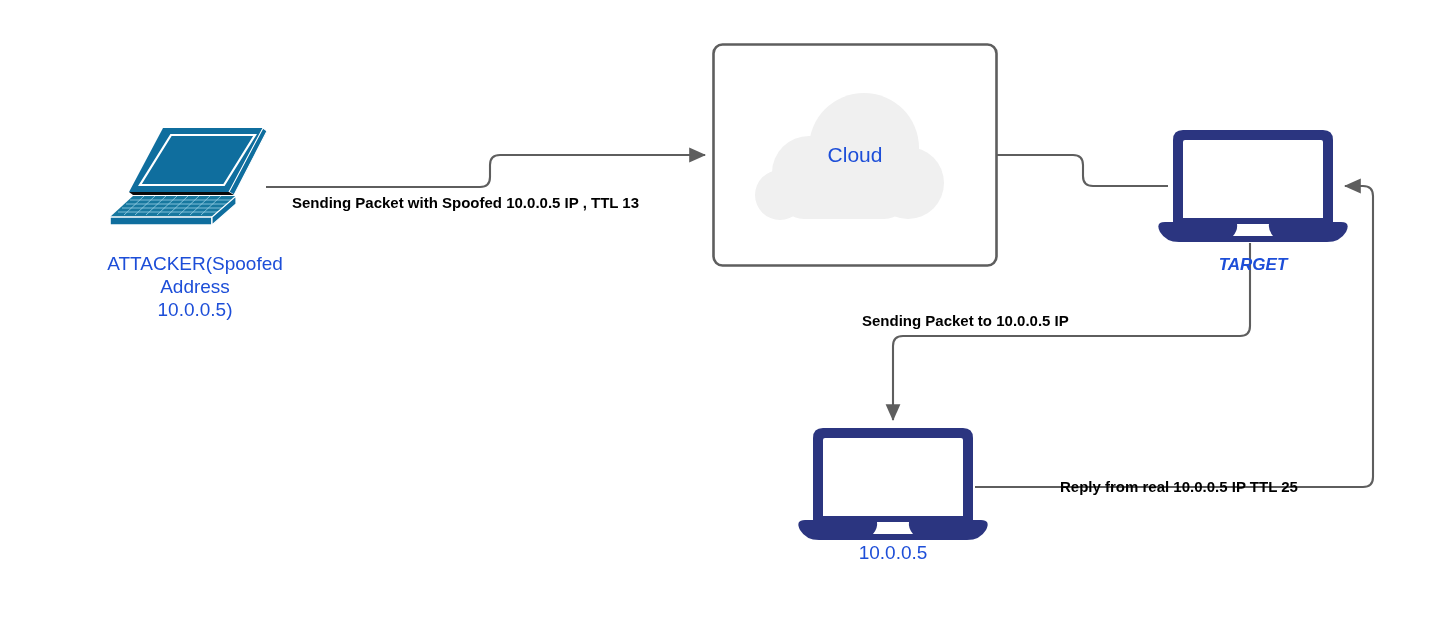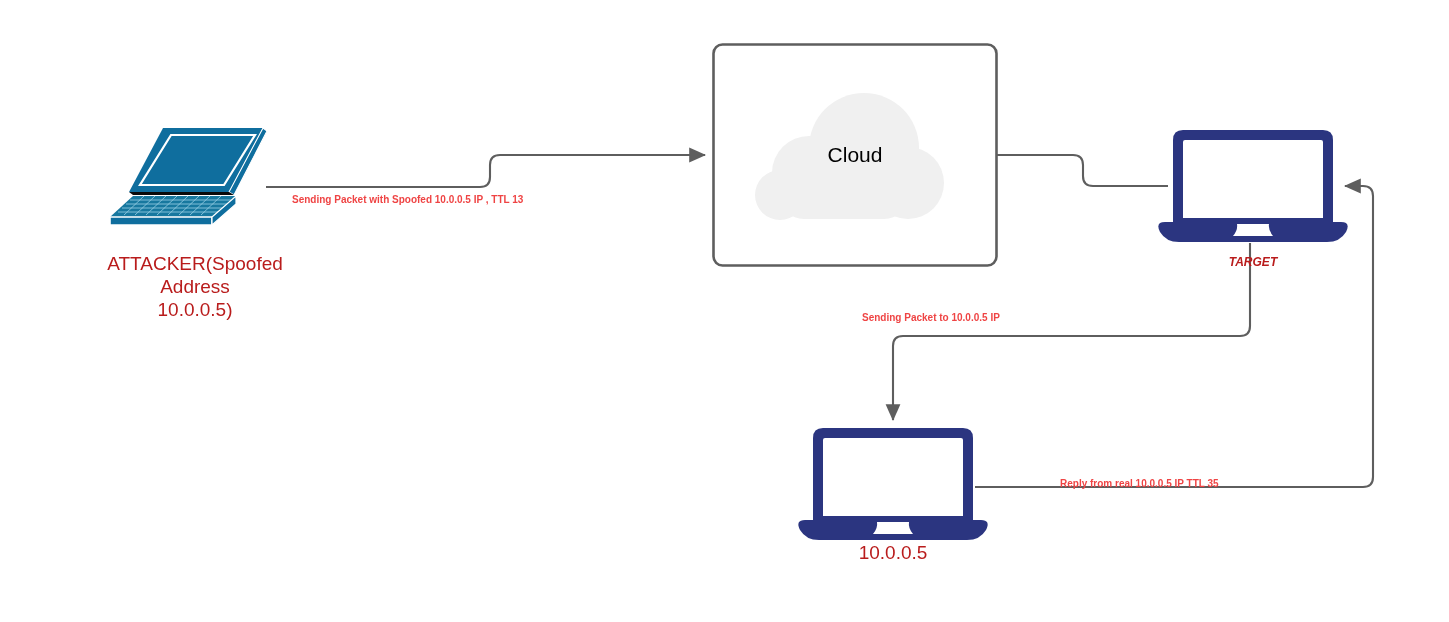--- a/index.html
+++ b/index.html
@@ -26,44 +26,44 @@
     height: 622px;
   }
   .node {
     position: absolute;
   }
   .node svg {
     display: block;
   }
   .label {
     position: absolute;
-    color: #b91c1c;
+    color: #1d4ed8;
     text-align: center;
     white-space: pre;
     line-height: 1.22;
   }
   .label-node {
     font-size: 19px;
     font-weight: 400;
   }
   .label-node-em {
-    font-size: 12px;
+    font-size: 17px;
     font-weight: bold;
     font-style: italic;
   }
   .label-cloud {
     font-size: 21px;
     font-weight: 400;
-    color: #000000;
+    color: #1d4ed8;
   }
   .label-edge {
     position: absolute;
-    font-size: 10px;
+    font-size: 15px;
     font-weight: bold;
-    color: #ef4444;
+    color: #000000;
     white-space: nowrap;
     text-align: center;
   }
 </style>
 </head>
 <body>
 
 <div id="canvas">
 
   <svg id="wires" viewBox="0 0 1449 622" xmlns="http://www.w3.org/2000/svg">
@@ -155,15 +155,15 @@
                Q 11 116 5 106 Q 0 96 10 96 Z" fill="#2b3580"></path>
       <path d="M 82 98 Q 83 104 78 110 L 118 110 Q 113 104 114 98 Z" fill="#ffffff"></path>
     </svg>
   </div>
   <div class="label label-node" style="left:823px; top:541px; width:140px;">10.0.0.5</div>
 
   <div class="label-edge" style="left:292px; top:194px;">Sending Packet with Spoofed 10.0.0.5 IP , TTL 13</div>
 
   <div class="label-edge" style="left:862px; top:312px;">Sending Packet to 10.0.0.5 IP</div>
 
-  <div class="label-edge" style="left:1060px; top:478px;">Reply from real 10.0.0.5 IP TTL 35</div>
+  <div class="label-edge" style="left:1060px; top:478px;">Reply from real 10.0.0.5 IP TTL 25</div>
 
 </div>
 
 </body></html>

